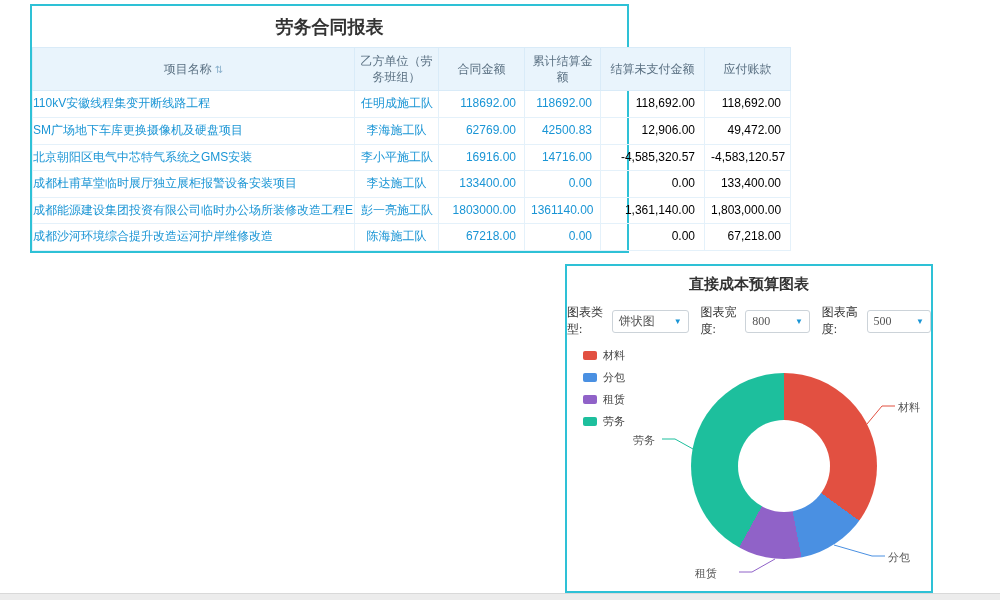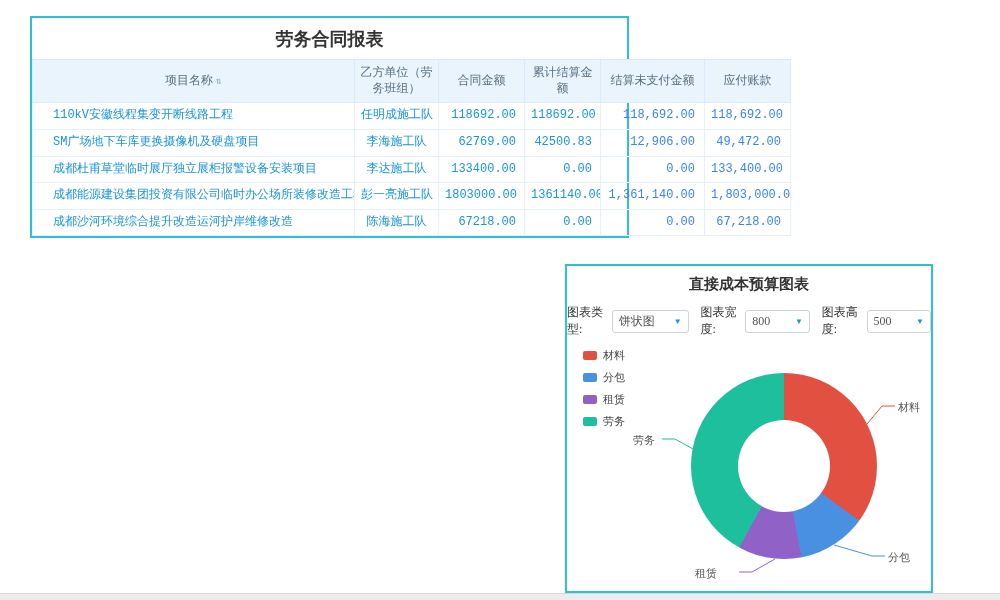--- a/index.html
+++ b/index.html
@@ -6,40 +6,40 @@
   html, body { width: 1000px; height: 600px; }
   body {
     font-family: "Liberation Sans", sans-serif;
     background: #ffffff;
     position: relative;
     overflow: hidden;
   }
 
   
   .report-panel {
-    position: absolute; left: 30px; top: 16px; width: 599px;
-    border: 2px solid #2ec1d6; background: #fff; font-family: Liberation Mono, monospace;
+    position: absolute; left: 30px; top: 4px; width: 599px;
+    border: 2px solid #2ec1d6; background: #fff;
   }
   .report-title {
     text-align: center; font-size: 18px; font-weight: bold; color: #333;
     padding: 9px 0 8px;
   }
   table.report-table { width: 100%; border-collapse: collapse; table-layout: fixed; }
   .report-table th {
     background: #e9f4fc; color: #5a7082; font-weight: normal; font-size: 12px;
     padding: 5px 3px; border: 1px solid #d9ebf8; text-align: center; line-height: 1.35;
   }
   .report-table td {
     font-size: 12px; padding: 5px 6px; border: 1px solid #e4f1fa; line-height: 1.3;
     white-space: nowrap; overflow: hidden;
   }
-  td.proj { text-align: left; color: #1a95d5; padding-left: 20px; padding-right: 2px; }
+  td.proj { text-align: left; color: #1a95d5; padding-left: 0; padding-right: 2px; }
   td.team { text-align: center; color: #1a95d5; }
   td.num-blue { text-align: right; color: #1a95d5; padding-right: 8px; }
-  td.num-dark { text-align: right; color: #3b82f6; padding-right: 9px; }
+  td.num-dark { text-align: right; color: #000000; padding-right: 9px; }
   .sort-icon { color: #8ab0cc; font-size: 10px; margin-left: 3px; cursor: pointer; }
 
   
   .chart-panel {
     position: absolute; left: 565px; top: 264px; width: 368px; height: 329px;
     border: 2px solid #2ec1d6; background: #fff;
   }
   .chart-title {
     text-align: center; font-size: 15px; font-weight: bold; color: #333;
     padding: 9px 0 7px;
@@ -112,20 +112,28 @@
           </tr>
           <tr>
             <td class="proj">SM广场地下车库更换摄像机及硬盘项目</td>
             <td class="team">李海施工队</td>
             <td class="num-blue">62769.00</td>
             <td class="num-blue">42500.83</td>
             <td class="num-dark">12,906.00</td>
             <td class="num-dark">49,472.00</td>
           </tr>
           <tr>
+            <td class="proj">北京朝阳区电气中芯特气系统之GMS安装</td>
+            <td class="team">李小平施工队</td>
+            <td class="num-blue">16916.00</td>
+            <td class="num-blue">14716.00</td>
+            <td class="num-dark">-4,585,320.57</td>
+            <td class="num-dark">-4,583,120.57</td>
+          </tr>
+          <tr>
             <td class="proj">成都杜甫草堂临时展厅独立展柜报警设备安装项目</td>
             <td class="team">李达施工队</td>
             <td class="num-blue">133400.00</td>
             <td class="num-blue">0.00</td>
             <td class="num-dark">0.00</td>
             <td class="num-dark">133,400.00</td>
           </tr>
           <tr>
             <td class="proj">成都能源建设集团投资有限公司临时办公场所装修改造工程EPC</td>
             <td class="team">彭一亮施工队</td>

